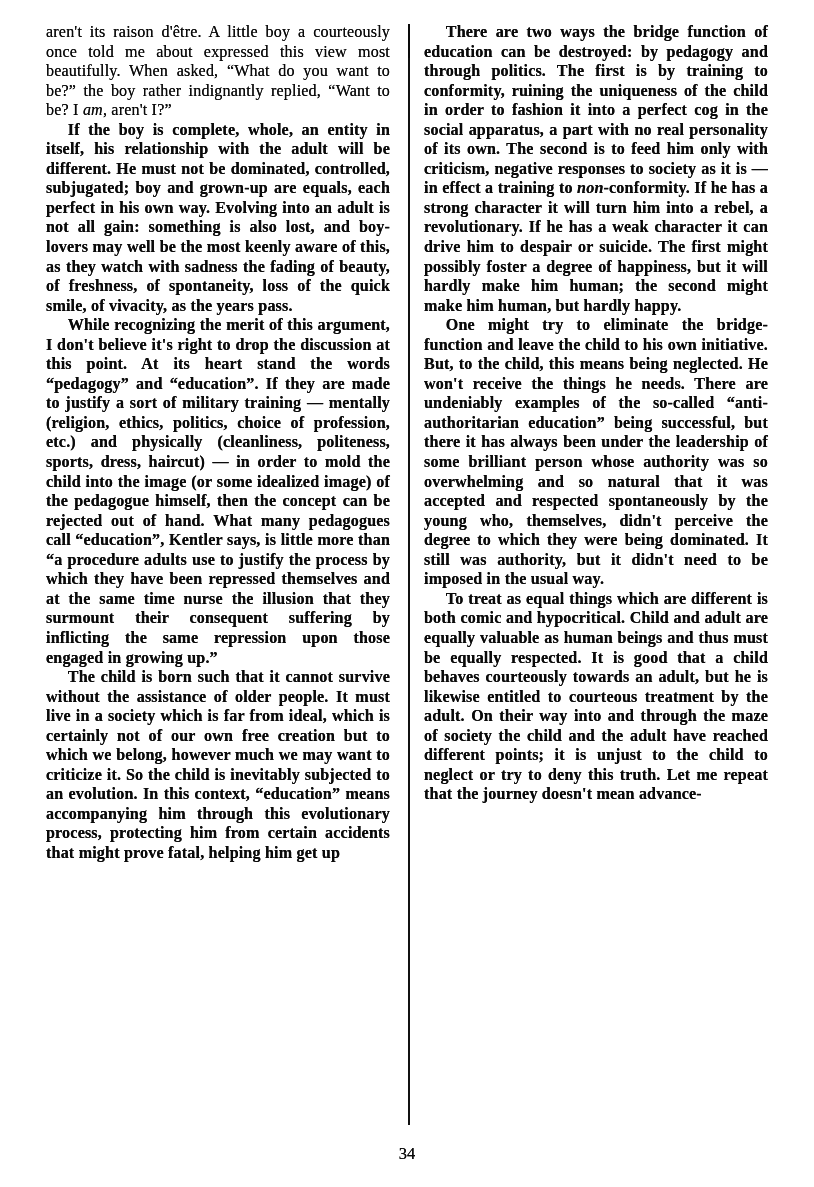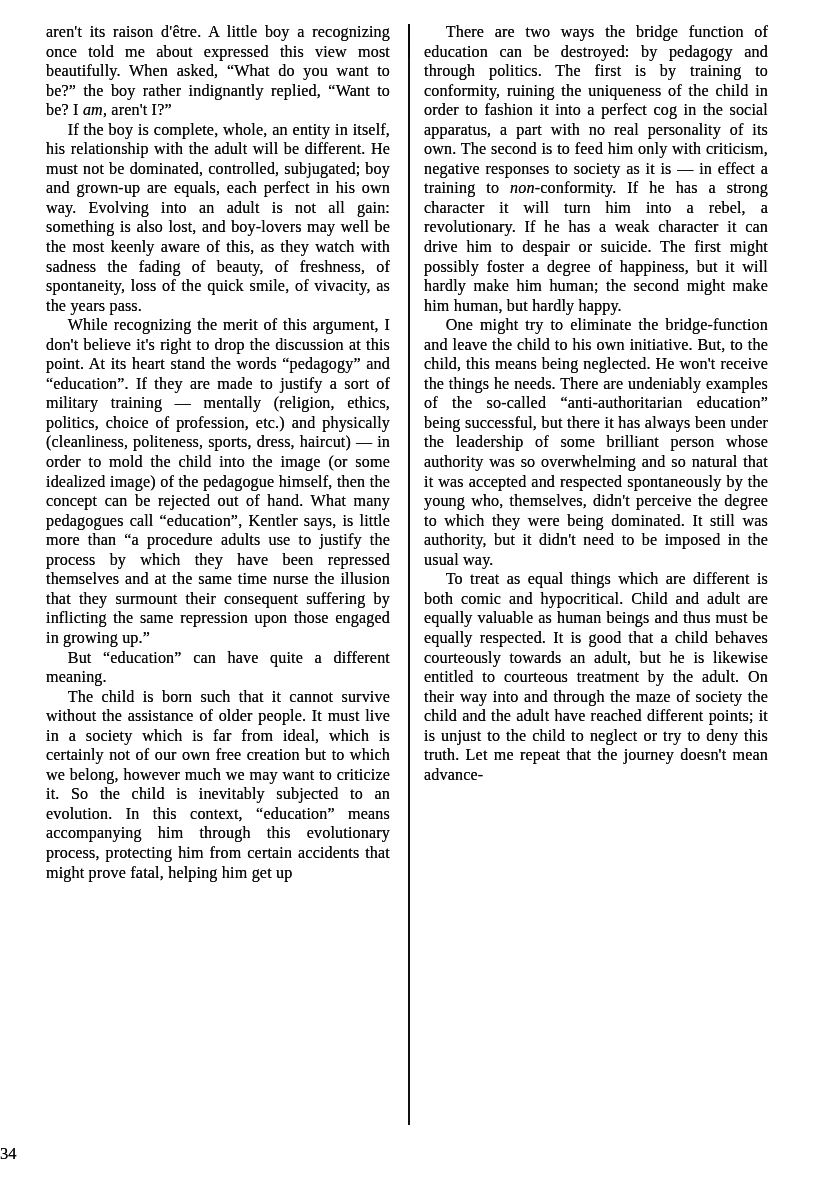--- a/index.html
+++ b/index.html
@@ -43,20 +43,21 @@
     text-align: justify;
     text-justify: inter-word;
     letter-spacing: 0.01em;
     word-spacing: 0.005em;
     hyphens: none;
     text-indent: 0;
   }
 
   .column p.indent {
     text-indent: 1.35em;
+    font-weight: bold;
   }
 
   
   .column p,
   .page-number {
     -webkit-font-smoothing: none;
     text-shadow: 0 0 0.35px rgba(0,0,0,0.85);
   }
 
   em {
@@ -79,37 +80,36 @@
     width: 2.6px;
     height: 34px;
     background: #0a0a0a;
   }
 
   .page-number {
     position: absolute;
     left: 0;
     top: 1144px;
     width: 814px;
-    text-align: left;
+    text-align: center;
     font-size: 16.5px;
     line-height: 20px;
   }
 </style>
 </head>
 <body>
 
 <div class="page">
 
   <div class="columns">
 
     <div class="column" id="left-column">
-        <p><span>aren't its raison d'être. A little boy a recognizing once told me about expressed this view most beautifully. When asked, “What do you want to be?” the boy rather indignantly replied, “Want to be? I </span><em>am</em><span>, aren't I?”</span></p>
+        <p><span>aren't its raison d'être. A little boy a courteously once told me about expressed this view most beautifully. When asked, “What do you want to be?” the boy rather indignantly replied, “Want to be? I </span><em>am</em><span>, aren't I?”</span></p>
         <p class="indent"><span>If the boy is complete, whole, an entity in itself, his relationship with the adult will be different. He must not be dominated, controlled, subjugated; boy and grown-up are equals, each perfect in his own way. Evolving into an adult is not all gain: something is also lost, and boy-lovers may well be the most keenly aware of this, as they watch with sadness the fading of beauty, of freshness, of spontaneity, loss of the quick smile, of vivacity, as the years pass.</span></p>
         <p class="indent"><span>While recognizing the merit of this argument, I don't believe it's right to drop the discussion at this point. At its heart stand the words “pedagogy” and “education”. If they are made to justify a sort of military training — mentally (religion, ethics, politics, choice of profession, etc.) and physically (cleanliness, politeness, sports, dress, haircut) — in order to mold the child into the image (or some idealized image) of the pedagogue himself, then the concept can be rejected out of hand. What many pedagogues call “education”, Kentler says, is little more than “a procedure adults use to justify the process by which they have been repressed themselves and at the same time nurse the illusion that they surmount their consequent suffering by inflicting the same repression upon those engaged in growing up.”</span></p>
-        <p class="indent"><span>But “education” can have quite a different meaning.</span></p>
         <p class="indent"><span>The child is born such that it cannot survive without the assistance of older people. It must live in a society which is far from ideal, which is certainly not of our own free creation but to which we belong, however much we may want to criticize it. So the child is inevitably subjected to an evolution. In this context, “education” means accompanying him through this evolutionary process, protecting him from certain accidents that might prove fatal, helping him get up</span></p>
       </div>
 
     <div class="column" id="right-column">
         <p class="indent"><span>There are two ways the bridge function of education can be destroyed: by pedagogy and through politics. The first is by training to conformity, ruining the uniqueness of the child in order to fashion it into a perfect cog in the social apparatus, a part with no real personality of its own. The second is to feed him only with criticism, negative responses to society as it is — in effect a training to </span><em>non</em><span>-conformity. If he has a strong character it will turn him into a rebel, a revolutionary. If he has a weak character it can drive him to despair or suicide. The first might possibly foster a degree of happiness, but it will hardly make him human; the second might make him human, but hardly happy.</span></p>
         <p class="indent"><span>One might try to eliminate the bridge-function and leave the child to his own initiative. But, to the child, this means being neglected. He won't receive the things he needs. There are undeniably examples of the so-called “anti-authoritarian education” being successful, but there it has always been under the leadership of some brilliant person whose authority was so overwhelming and so natural that it was accepted and respected spontaneously by the young who, themselves, didn't perceive the degree to which they were being dominated. It still was authority, but it didn't need to be imposed in the usual way.</span></p>
         <p class="indent"><span>To treat as equal things which are different is both comic and hypocritical. Child and adult are equally valuable as human beings and thus must be equally respected. It is good that a child behaves courteously towards an adult, but he is likewise entitled to courteous treatment by the adult. On their way into and through the maze of society the child and the adult have reached different points; it is unjust to the child to neglect or try to deny this truth. Let me repeat that the journey doesn't mean advance-</span></p>
       </div>
 
   </div>

